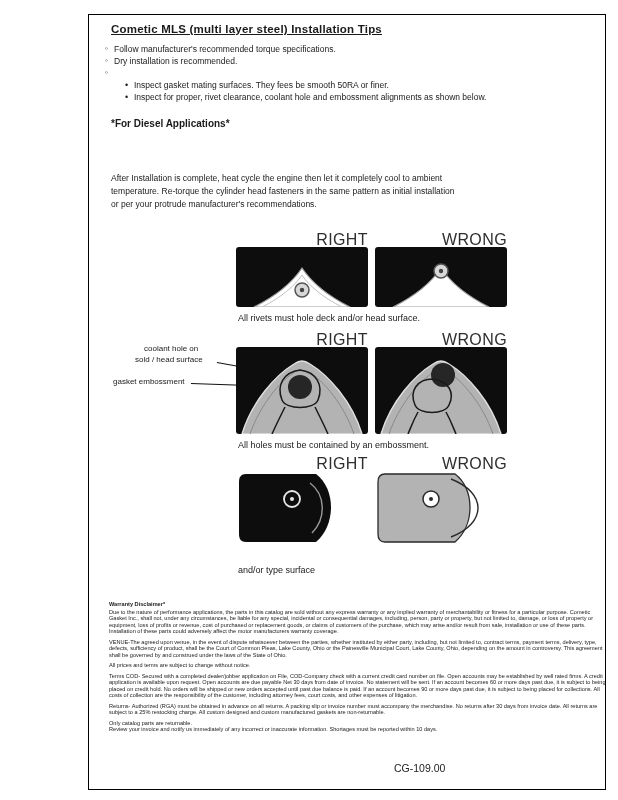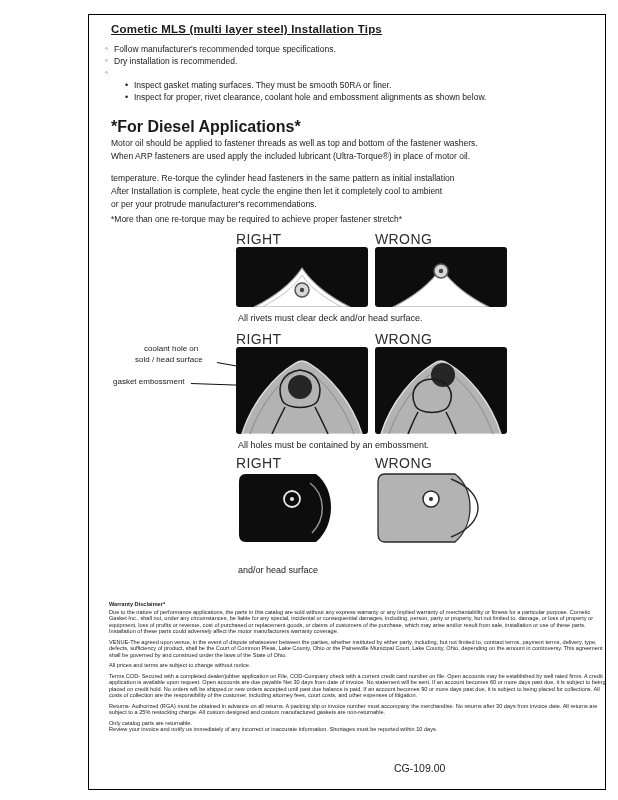--- a/index.html
+++ b/index.html
@@ -15,27 +15,27 @@
   .abs{position:absolute;}
   .title{
     left:22px;top:8px;font-size:11.5px;font-weight:bold;
     text-decoration:underline;letter-spacing:.2px;white-space:nowrap;
   }
   .tips{left:14px;top:28px;font-size:8.5px;}
   .tip{display:flex;gap:4px;line-height:12px;white-space:nowrap;}
   .tip .bullet{width:7px;text-align:center;font-size:8px;}
   .tip.sub{margin-left:20px;}
   .tip.sub .bullet{font-size:9px;}
-  .diesel-heading{left:22px;top:103px;font-size:16px;font-weight:bold;white-space:nowrap;}
+  .diesel-heading{left:22px;top:103px;font-size:10px;font-weight:bold;white-space:nowrap;}
   .para{left:22px;font-size:8.5px;line-height:13px;}
   .para div{white-space:nowrap;}
   .p1{top:122px;}
   .p2{top:157px;}
   .note{left:22px;top:199px;font-size:8.5px;white-space:nowrap;}
-  .rw-label{width:132px;text-align:left;font-size:14px;color:#2e2e2e;letter-spacing:.4px;}
+  .rw-label{width:132px;text-align:right;font-size:16px;color:#2e2e2e;letter-spacing:.4px;}
   .col-left{left:147px;}
   .col-right{left:286px;}
   .diag{width:132px;overflow:hidden;}
   .caption{left:149px;font-size:9px;line-height:12px;white-space:nowrap;}
   .side-label{font-size:8px;white-space:nowrap;}
   .leader{height:1px;background:#111;transform-origin:0 0;}
   .warranty{left:20px;top:586px;width:498px;font-size:5.6px;line-height:6.5px;color:#222;}
   .warranty .w-head{font-weight:bold;margin-bottom:1px;}
   .warranty p{margin:0 0 4px 0;}
   .doc-code{left:305px;top:747px;font-size:10.5px;color:#222;white-space:nowrap;}
@@ -54,42 +54,37 @@
     </div>
     <div class="tip">
       <span class="bullet">◦</span>
       <span>Dry installation is recommended.</span>
     </div>
     <div class="tip">
       <span class="bullet">◦</span>
     </div>
     <div class="tip sub">
       <span class="bullet">•</span>
-      <span>Inspect gasket mating surfaces.  They must be smooth 50RA or finer.</span>
+      <span>Inspect gasket mating surfaces.  They fees be smooth 50RA or finer.</span>
     </div>
     <div class="tip sub">
       <span class="bullet">•</span>
       <span>Inspect for proper, rivet clearance, coolant hole and embossment alignments as shown below.</span>
     </div>
   </div>
 
   <div class="abs diesel-heading">*For Diesel Applications*</div>
 
-  <div class="abs para p1">
-    <div>Motor oil should be applied to fastener threads as well as top and bottom of the fastener washers.</div>
-    <div>When ARP fasteners are used apply the included lubricant (Ultra-Torque®) in place of motor oil.</div>
-  </div>
 
   <div class="abs para p2">
+    <div>After Installation is complete, heat cycle the engine then let it completely cool to ambient</div>
     <div>temperature. Re-torque the cylinder head fasteners in the same pattern as initial installation</div>
-    <div>After Installation is complete, heat cycle the engine then let it completely cool to ambient</div>
     <div>or per your protrude manufacturer's recommendations.</div>
   </div>
 
-  <div class="abs note">*More than one re-torque may be required to achieve proper fastener stretch*</div>
 
   <div class="abs rw-label col-left" style="top:216px">RIGHT</div>
   <div class="abs rw-label col-right" style="top:216px">WRONG</div>
 
   <div class="abs diag col-left" style="top:232px">
     <svg width="132" height="60" viewBox="0 0 132 60">
       <rect width="132" height="60" rx="3" fill="#0d0d0d"></rect>
       <path d="M18,60 C38,50 56,36 66,21 C76,36 94,50 114,60 Z" fill="#ffffff" stroke="#9a9a9a" stroke-width="1.2"></path>
       <path d="M26,60 C44,51 59,39 66,28 C73,39 88,51 106,60" fill="none" stroke="#c2c2c2" stroke-width="1"></path>
       <circle cx="66" cy="43" r="7" fill="#d8d8d8" stroke="#555" stroke-width="1.5"></circle>
@@ -97,21 +92,21 @@
     </svg>
   </div>
   <div class="abs diag col-right" style="top:232px">
     <svg width="132" height="60" viewBox="0 0 132 60">
       <rect width="132" height="60" rx="3" fill="#0d0d0d"></rect>
       <path d="M18,60 C38,50 56,36 66,21 C76,36 94,50 114,60 Z" fill="#ffffff" stroke="#9a9a9a" stroke-width="1.2"></path>
       <circle cx="66" cy="24" r="7" fill="#d8d8d8" stroke="#555" stroke-width="1.5"></circle>
       <circle cx="66" cy="24" r="2.2" fill="#444"></circle>
     </svg>
   </div>
-  <div class="abs caption" style="top:297px">All rivets must clear deck and/or head surface.</div>
+  <div class="abs caption" style="top:297px">All rivets must hole deck and/or head surface.</div>
 
   <div class="abs rw-label col-left" style="top:316px">RIGHT</div>
   <div class="abs rw-label col-right" style="top:316px">WRONG</div>
 
   <div class="abs side-label" style="left:55px;top:329px">coolant hole on</div>
   <div class="abs side-label" style="left:46px;top:340px">sold / head surface</div>
   <div class="abs side-label" style="left:24px;top:362px">gasket embossment</div>
   <div class="abs leader" style="left:128px;top:347px;width:80px;transform:rotate(10deg)"></div>
   <div class="abs leader" style="left:102px;top:368px;width:90px;transform:rotate(2deg)"></div>
 
@@ -153,21 +148,21 @@
     </svg>
   </div>
   <div class="abs diag col-right" style="top:454px">
     <svg width="132" height="78" viewBox="0 0 132 78">
       <path d="M10,5 L80,5 C100,20 100,56 80,73 L10,73 C5,73 3,70 3,65 L3,13 C3,8 5,5 10,5 Z" fill="#b3b3b3" stroke="#2a2a2a" stroke-width="1.3"></path>
       <path d="M76,10 C112,24 112,54 76,68" fill="none" stroke="#2a2a2a" stroke-width="1.4"></path>
       <circle cx="56" cy="30" r="8" fill="#ffffff" stroke="#2a2a2a" stroke-width="1.5"></circle>
       <circle cx="56" cy="30" r="2" fill="#2a2a2a"></circle>
     </svg>
   </div>
-  <div class="abs caption" style="top:549px">and/or head surface</div>
+  <div class="abs caption" style="top:549px">and/or type surface</div>
 
   <div class="abs warranty">
     <div class="w-head">Warranty Disclaimer*</div>
     <p>Due to the nature of performance applications, the parts in this catalog are sold without any express warranty or any implied warranty of merchantability or fitness for a particular purpose.  Cometic Gasket Inc., shall not, under any circumstances, be liable for any special, incidental or consequential damages, including, person, party or property, but not limited to, damage, or loss of property or equipment, loss of profits or revenue, cost of purchased or replacement goods, or claims of customers of the purchase, which may arise and/or result from sale, installation or use of these parts.  Installation of these parts could adversely affect the motor manufacturers warranty coverage.</p>
     <p>VENUE-The agreed upon venue, in the event of dispute whatsoever between the parties, whether instituted by either party, including, but not limited to, contract terms, payment terms, delivery, type, defects, sufficiency of product, shall be the Court of Common Pleas, Lake County, Ohio or the Painesville Municipal Court, Lake County, Ohio, depending on the amount in controversy. This agreement shall be governed by and construed under the laws of the State of Ohio.</p>
     <p>All prices and terms are subject to change without notice.</p>
     <p>Terms COD- Secured with a completed dealer/jobber application on File, COD-Company check with a current credit card number on file.  Open accounts may be established by well rated firms.  A credit application is available upon request.  Open accounts are due payable Net 30 days from date of invoice.  No statement will be sent.  If an account becomes 60 or more days past due, it is subject to being placed on credit hold.  No orders will be shipped or new orders accepted until past due balance is paid.  If an account becomes 90 or more days past due, it is subject to being placed for collections.  All costs of collection are the responsibility of the customer, including attorney fees, court costs, and other expenses of litigation.</p>
     <p>Returns- Authorized (RGA) must be obtained in advance on all returns.  A packing slip or invoice number must accompany the merchandise.  No returns after 30 days from invoice date.  All returns are subject to a 25% restocking charge.  All custom designed and custom manufactured gaskets are non-returnable.</p>
     <p style="margin-bottom:0">Only catalog parts are returnable.</p>
     <p>Review your invoice and notify us immediately of any incorrect or inaccurate information.  Shortages must be reported within 10 days.</p>

